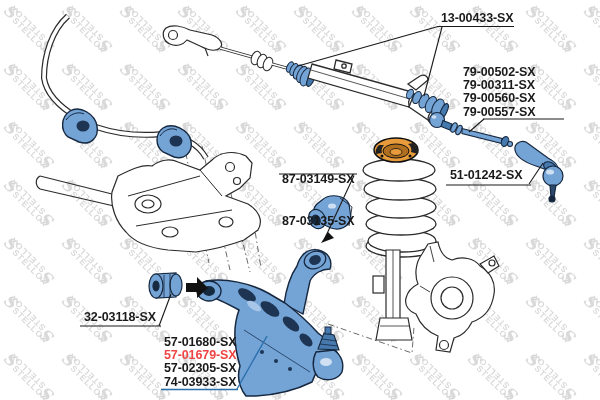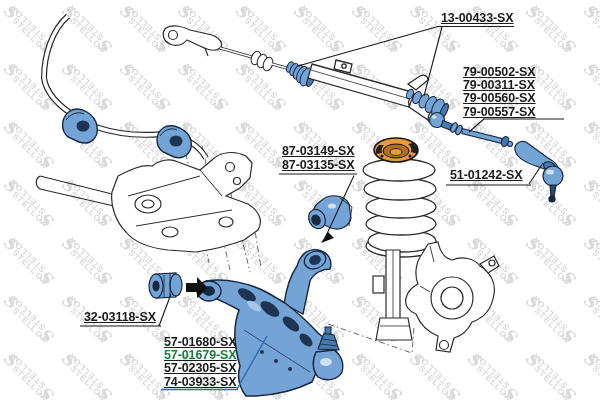--- a/index.html
+++ b/index.html
@@ -1,23 +1,23 @@
 <!DOCTYPE html>
 <html><head>
 <meta charset="utf-8">
 <style>
   html,body{margin:0;padding:0;background:#fff;}
   .stage{position:relative;width:600px;height:400px;overflow:hidden;background:#fff;
          font-family:"Liberation Sans",sans-serif;}
   .layer{position:absolute;left:0;top:0;}
   .lbl{position:absolute;font:700 12.5px "Liberation Sans",sans-serif;color:#1a1a1a;
-       white-space:nowrap;z-index:3;letter-spacing:-0.1px;text-decoration:underline;}
+       white-space:nowrap;z-index:3;letter-spacing:-0.1px;}
   .lbl-line{height:13.2px;line-height:13.2px;}
-  .lbl-line.lh14{height:13.8px;line-height:13.8px;}
-  .lbl-line.blue{color:#15803d;}
+  .lbl-line.lh14{height:13.8px;line-height:13.8px;margin-top:28px;}
+  .lbl-line.blue{color:#ef4444;}
 </style>
 </head>
 <body>
 
 <div class="stage">
 
   <svg class="layer" width="600" height="400">
     <defs>
       <pattern id="wm" width="58" height="58" patternUnits="userSpaceOnUse">
         <g transform="translate(3,12) rotate(45)">

